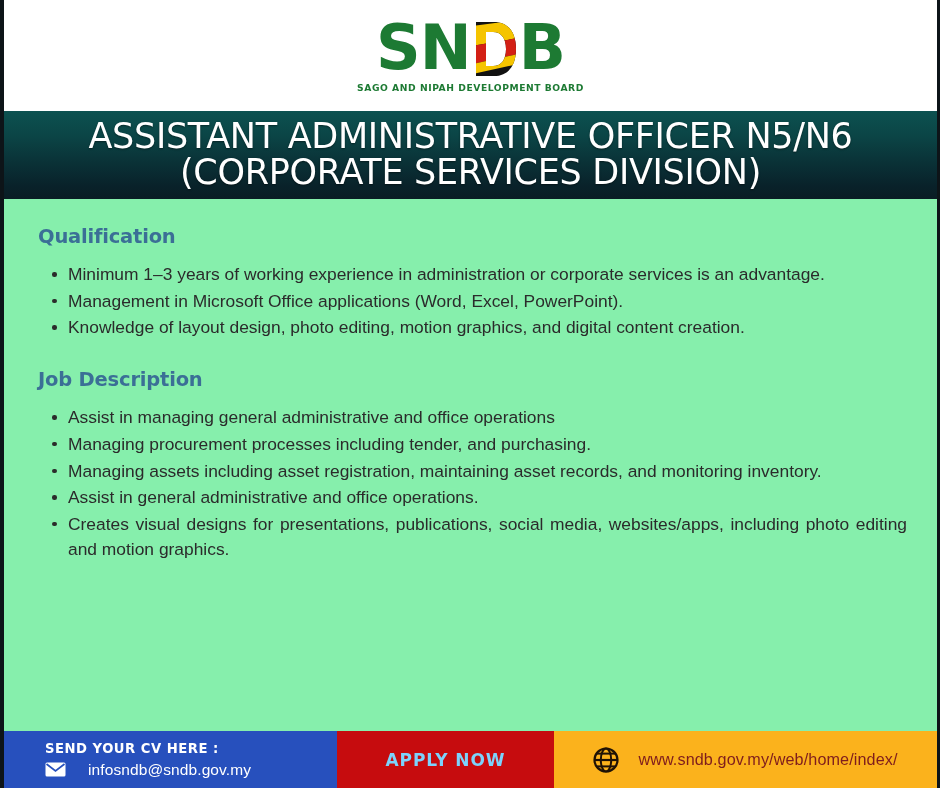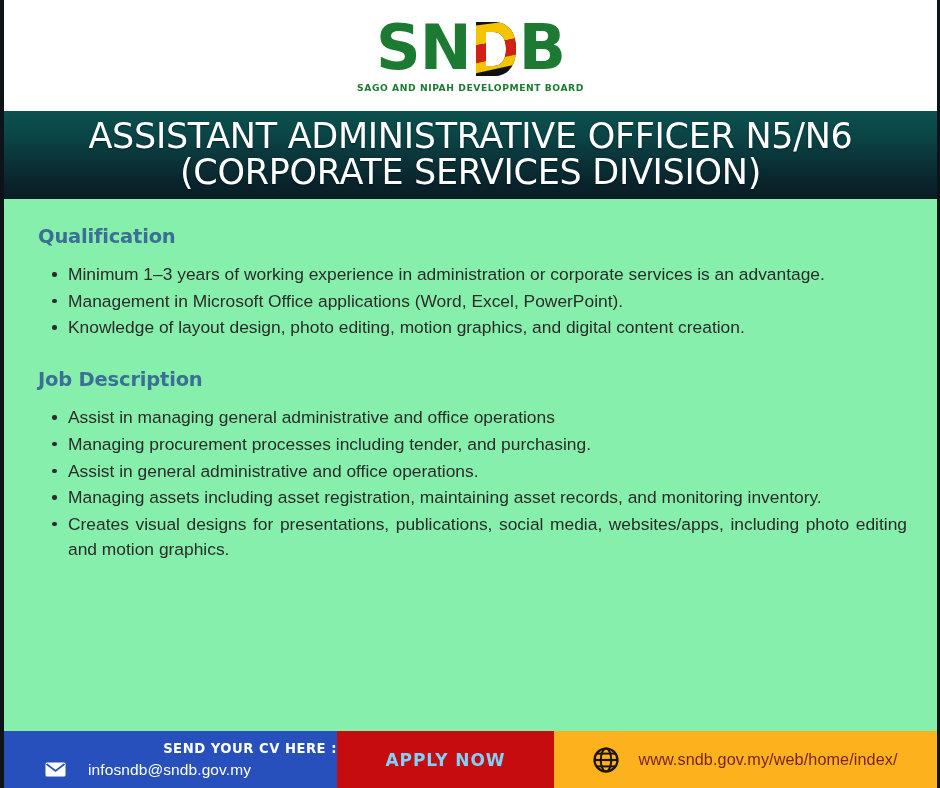--- a/index.html
+++ b/index.html
@@ -159,21 +159,20 @@
     padding-left: 41px;
     color: #ffffff;
   }
 
   .cv-title {
     font-family: "DejaVu Sans", sans-serif;
     font-weight: bold;
     font-size: 13.2px;
     letter-spacing: 0.5px;
     margin-bottom: 5px;
-    text-align: right;
   }
 
   .cv-mail-row {
     display: flex;
     align-items: center;
     gap: 10px;
   }
 
   .cv-email {
     font-family: "Liberation Sans", sans-serif;
@@ -269,22 +268,22 @@
       </ul>
     </div>
 
     <div class="spacer-jd"></div>
 
     <div class="section">
       <div class="section-heading">Job Description</div>
       <ul class="bullets">
         <li>Assist in managing general administrative and office operations</li>
         <li>Managing procurement processes including tender, and purchasing.</li>
+        <li>Managing assets including asset registration, maintaining asset records, and monitoring inventory.</li>
         <li>Assist in  general administrative and office operations.</li>
-        <li>Managing assets including asset registration, maintaining asset records, and monitoring inventory.</li>
         <li>Creates visual designs for presentations, publications, social media, websites/apps, including photo editing and motion graphics.</li>
       </ul>
     </div>
 
   </div>
 
   <div class="footer">
 
     <div class="footer-cv">
       <div class="cv-title">SEND YOUR CV HERE :</div>

